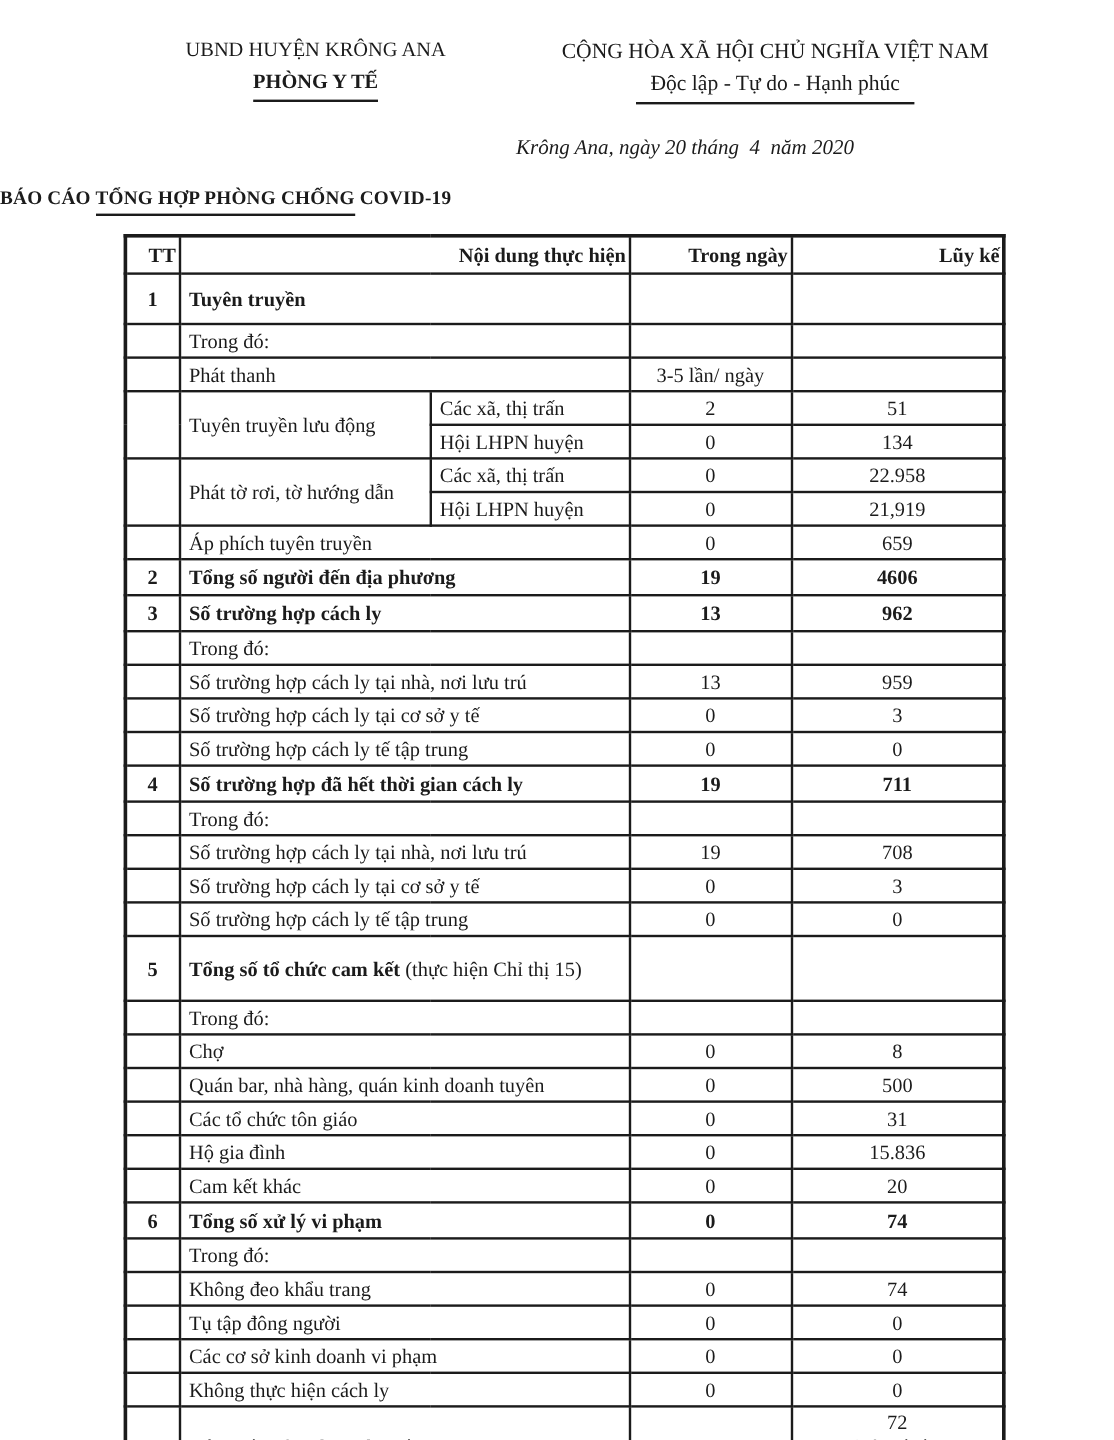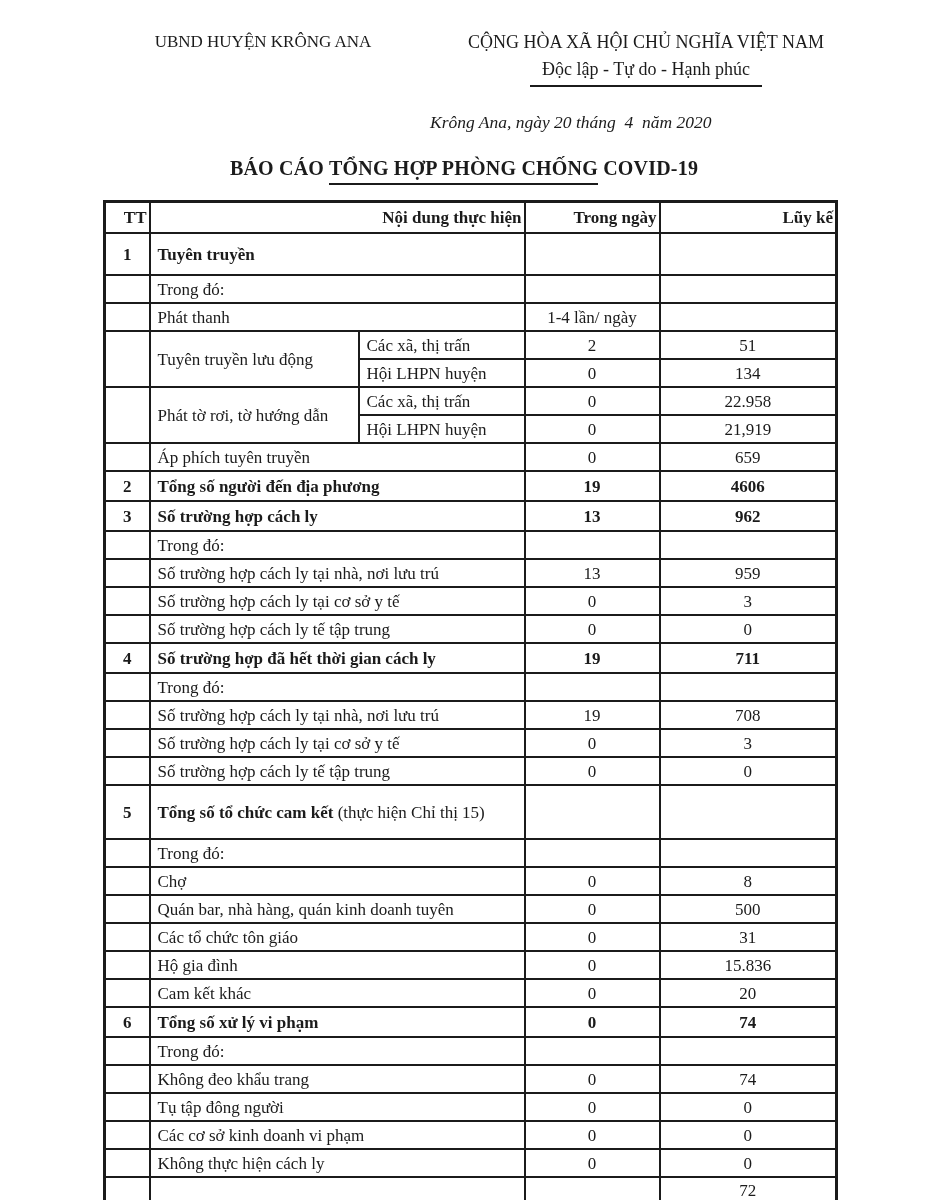--- a/index.html
+++ b/index.html
@@ -12,21 +12,21 @@
   .hdr-left{width:330px;margin-left:98px;text-align:center;line-height:24px;font-size:17px;}
   .hdr-right{width:424px;margin-left:6px;text-align:center;line-height:24px;}
   .org1{font-size:17px;}
   .org2{font-weight:bold;font-size:17px;margin-top:2px;}
   .nat1{font-weight:normal;font-size:18px;}
   .nat2{font-weight:normal;font-size:18px;margin-top:3px;}
   .rule{border-bottom:2px solid #1b1b1b;padding-bottom:3px;display:inline-block;}
   .rule-wide{border-bottom:2px solid #1b1b1b;padding:0 12px 4px;display:inline-block;}
   .dateline{margin:25px 0 0 430px;width:424px;text-align:left;
     font-style:italic;font-size:17.5px;white-space:pre;}
-  .title{margin:24px 0 0;text-align:center;font-size:20px;font-weight:bold;letter-spacing:.2px;}
+  .title{margin:24px 0 0;text-align:left;font-size:16px;font-weight:bold;letter-spacing:.2px;}
   .rule-title{border-bottom:2px solid #1b1b1b;padding-bottom:4px;}
   table{border-collapse:collapse;table-layout:fixed;width:732px;
     margin:20px 0 0 103px;border:3px solid #1b1b1b;}
   td{border:2px solid #1b1b1b;font-size:17px;line-height:21px;height:24px;
     padding:1px 2px;vertical-align:middle;text-align:center;overflow:hidden;}
   td.l{text-align:left;padding-left:7px;padding-right:5px;}
   tr.head td{font-weight:bold;height:27px;text-align:right;}
   tr.bold td{font-weight:bold;}
   tr.h38 td{height:38px;}
   tr.h50 td{height:50px;}
@@ -34,20 +34,21 @@
   tr.h26 td{height:26px;}
   .pre{white-space:pre-line;}
   .b{font-weight:bold;}
 </style>
 </head>
 <body>
 
 <div class="hdr">
   <div class="hdr-left">
     <div class="org1">UBND HUYỆN KRÔNG ANA</div>
+    <div class="org2"><span class="rule">PHÒNG Y TẾ</span></div>
   </div>
   <div class="hdr-right">
     <div class="nat1">CỘNG HÒA XÃ HỘI CHỦ NGHĨA VIỆT NAM</div>
     <div class="nat2"><span class="rule-wide">Độc lập - Tự do - Hạnh phúc</span></div>
   </div>
 </div>
 
 <div class="dateline">Krông Ana, ngày 20 tháng  4  năm 2020</div>
 
 <h1 class="title"><span>BÁO CÁO </span><span class="rule-title">TỔNG HỢP PHÒNG CHỐNG</span><span> COVID-19</span></h1>
@@ -76,21 +77,21 @@
   </tr>
   <tr>
     <td></td>
     <td class="l" colspan="2">Trong đó:</td>
     <td></td>
     <td></td>
   </tr>
   <tr>
     <td></td>
     <td class="l" colspan="2">Phát thanh</td>
-    <td>1-4 lần/ ngày</td>
+    <td>3-5 lần/ ngày</td>
     <td></td>
   </tr>
 
   <tr>
     <td rowspan="2"></td>
     <td class="l" rowspan="2">Tuyên truyền lưu động</td>
     <td class="l">Các xã, thị trấn</td>
     <td>2</td>
     <td>51</td>
   </tr>

